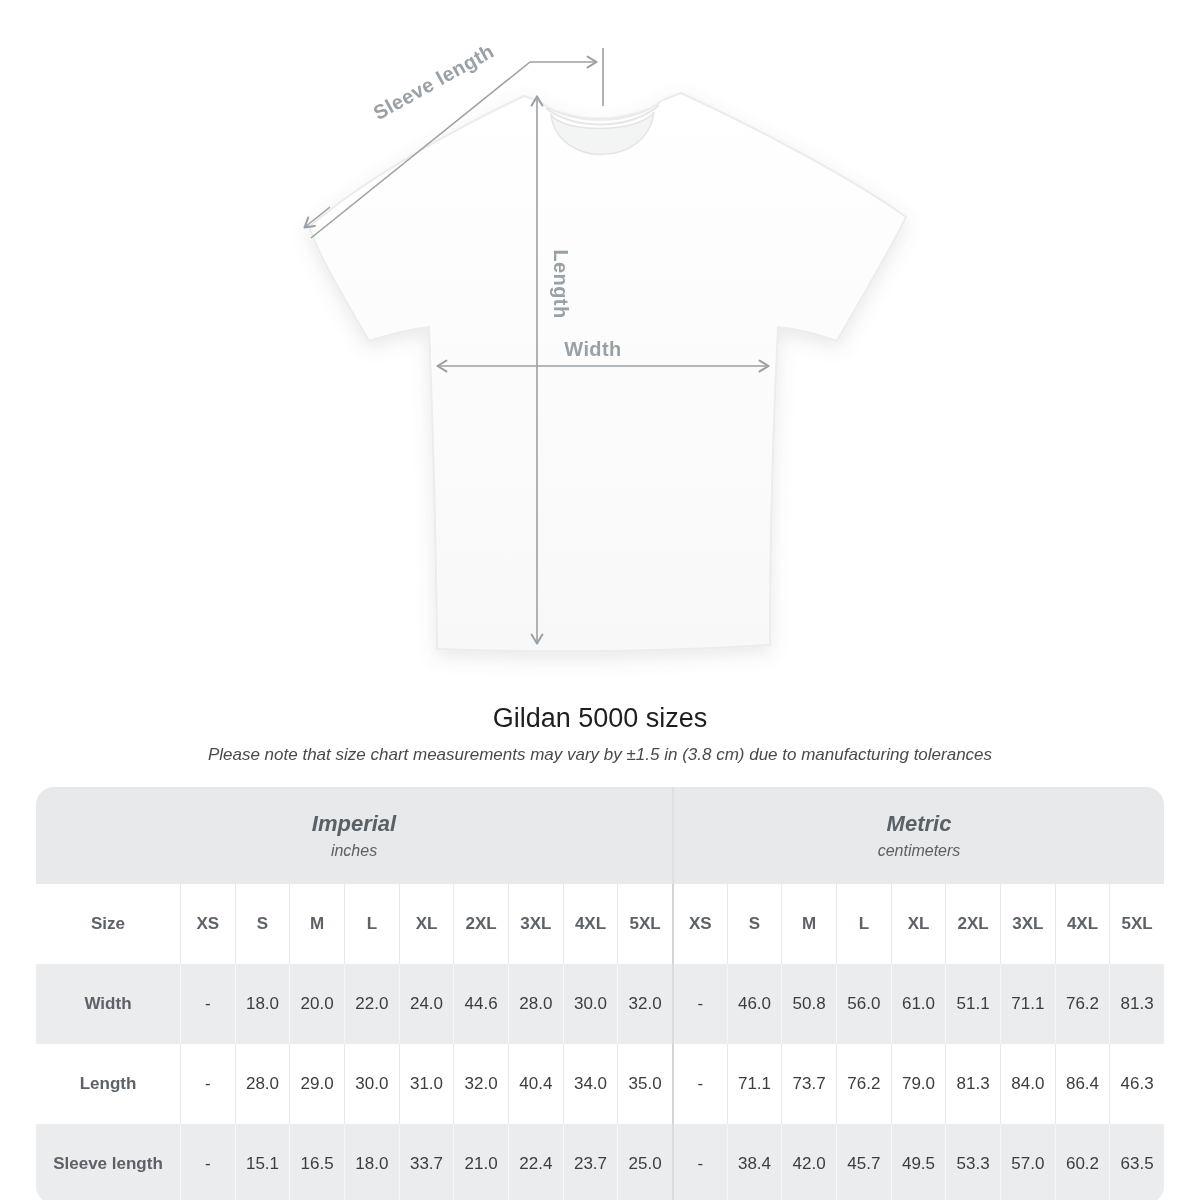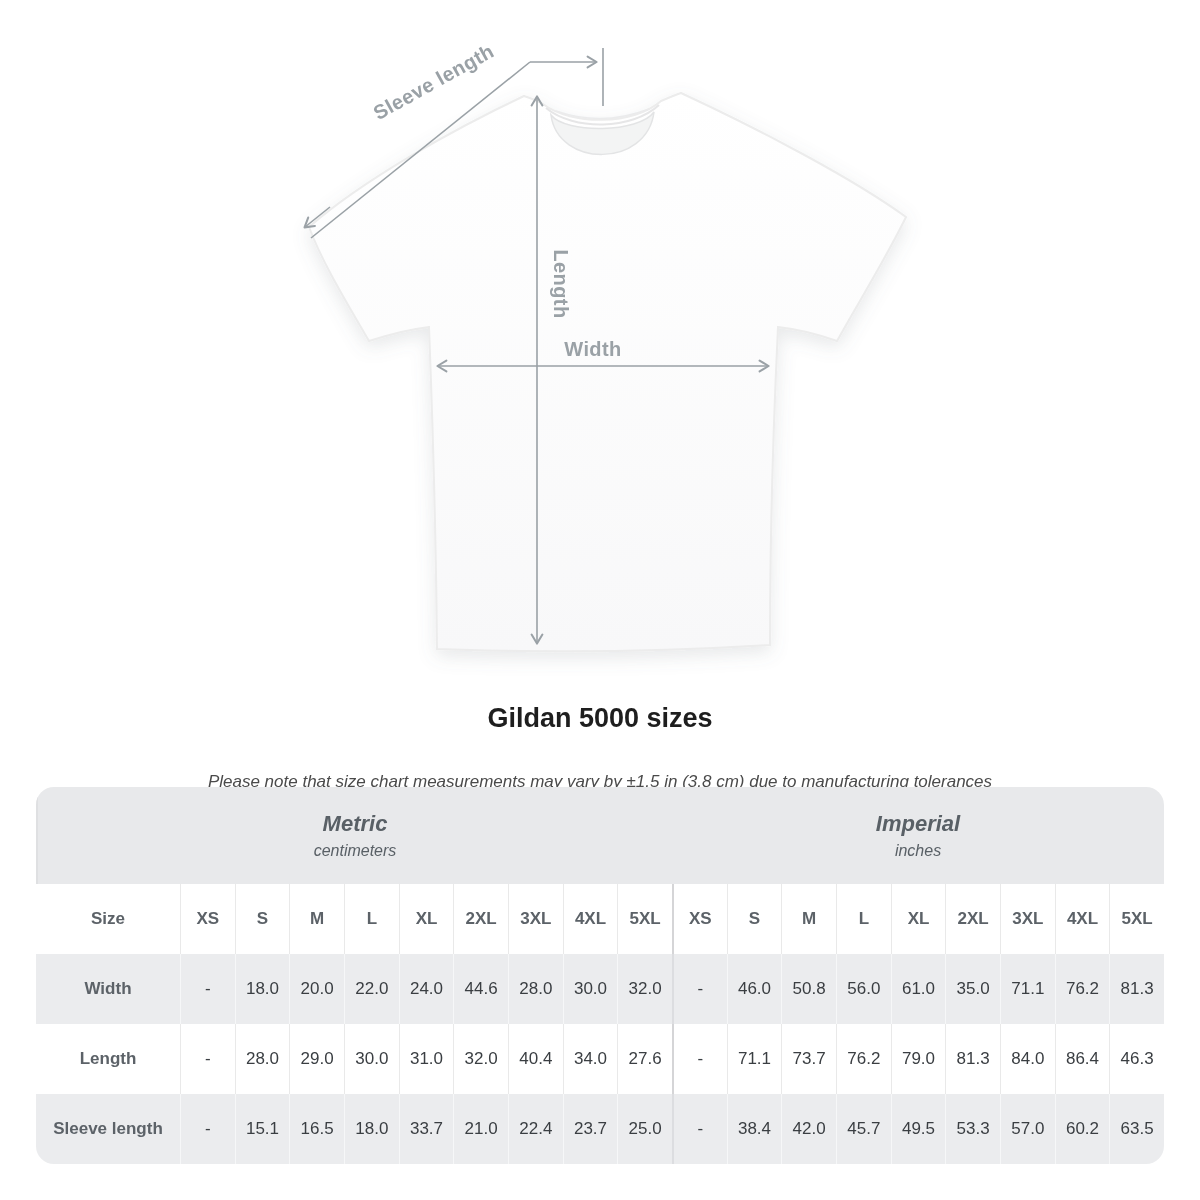--- a/index.html
+++ b/index.html
@@ -6,32 +6,32 @@
   body{
     width:1200px;height:1200px;position:relative;background:#ffffff;
     font-family:"Liberation Sans", sans-serif;overflow:hidden;
   }
   
   .fig{position:absolute;top:0;left:0;}
   .dim-label{fill:#9aa1a6;font-family:"Liberation Sans",sans-serif;font-weight:bold;font-size:20px;letter-spacing:.4px;}
   
   .page-title{
     position:absolute;top:703px;left:0;width:1200px;text-align:center;
-    font-size:27px;font-weight:bold;color:#1e1e1e;
+    font-size:27px;font-weight:normal;color:#1e1e1e;
   }
   .page-note{
     position:absolute;top:745px;left:0;width:1200px;text-align:center;
-    font-size:17px;font-style:italic;color:#4a4a4a;margin-top:27px;
+    font-size:17px;font-style:italic;color:#4a4a4a;
   }
   
   .sizes-table{
     position:absolute;left:36px;top:787px;width:1128px;
     border-radius:18px;overflow:hidden;
   }
-  .trow{display:grid;grid-template-columns:144px repeat(18,1fr);height:70px;}
+  .trow{display:grid;grid-template-columns:144px repeat(18,1fr);height:80px;}
   .trow.band{grid-template-columns:636px 1fr;height:97px;background:#e8e9eb;}
   .row-white{background:#ffffff;--sep:#e9e9e9;--msep:#d5d5d7;}
   .row-gray{background:#ebecee;--sep:#f6f7f8;--msep:#dcdde0;}
   .tc{display:flex;align-items:center;justify-content:center;border-left:1px solid var(--sep);}
   .trow .tc:first-child{border-left:none;}
   .tc.mstart{border-left:2px solid var(--msep);}
   .bcell{display:flex;flex-direction:column;align-items:center;justify-content:center;gap:5px;}
   .bcell.mstart{border-left:2px solid #dfe0e2;}
   .bname{font-size:22px;font-weight:bold;font-style:italic;color:#596066;}
   .bunit{font-size:16px;font-style:italic;color:#596066;}
@@ -95,27 +95,27 @@
   </g>
   <text class="dim-label" x="593" y="356" text-anchor="middle">Width</text>
 </svg>
 
 <div class="page-title">Gildan 5000 sizes</div>
 <div class="page-note">Please note that size chart measurements may vary by ±1.5 in (3.8 cm) due to manufacturing tolerances</div>
 
 <div class="sizes-table">
 
   <div class="trow band">
+    <div class="bcell">
+      <div class="bname">Imperial</div>
+      <div class="bunit">inches</div>
+    </div>
     <div class="bcell mstart">
       <div class="bname">Metric</div>
       <div class="bunit">centimeters</div>
-    </div>
-    <div class="bcell">
-      <div class="bname">Imperial</div>
-      <div class="bunit">inches</div>
     </div>
   </div>
 
   <div class="trow row-white">
     <div class="tc hd">Size</div>
     <div class="tc hd">XS</div>
     <div class="tc hd">S</div>
     <div class="tc hd">M</div>
     <div class="tc hd">L</div>
     <div class="tc hd">XL</div>
@@ -143,37 +143,37 @@
     <div class="tc num">24.0</div>
     <div class="tc num">44.6</div>
     <div class="tc num">28.0</div>
     <div class="tc num">30.0</div>
     <div class="tc num">32.0</div>
     <div class="tc num mstart">-</div>
     <div class="tc num">46.0</div>
     <div class="tc num">50.8</div>
     <div class="tc num">56.0</div>
     <div class="tc num">61.0</div>
-    <div class="tc num">35.0</div>
+    <div class="tc num">51.1</div>
     <div class="tc num">71.1</div>
     <div class="tc num">76.2</div>
     <div class="tc num">81.3</div>
   </div>
 
   <div class="trow row-white">
     <div class="tc lbl">Length</div>
     <div class="tc num">-</div>
     <div class="tc num">28.0</div>
     <div class="tc num">29.0</div>
     <div class="tc num">30.0</div>
     <div class="tc num">31.0</div>
     <div class="tc num">32.0</div>
     <div class="tc num">40.4</div>
     <div class="tc num">34.0</div>
-    <div class="tc num">27.6</div>
+    <div class="tc num">35.0</div>
     <div class="tc num mstart">-</div>
     <div class="tc num">71.1</div>
     <div class="tc num">73.7</div>
     <div class="tc num">76.2</div>
     <div class="tc num">79.0</div>
     <div class="tc num">81.3</div>
     <div class="tc num">84.0</div>
     <div class="tc num">86.4</div>
     <div class="tc num">46.3</div>
   </div>

